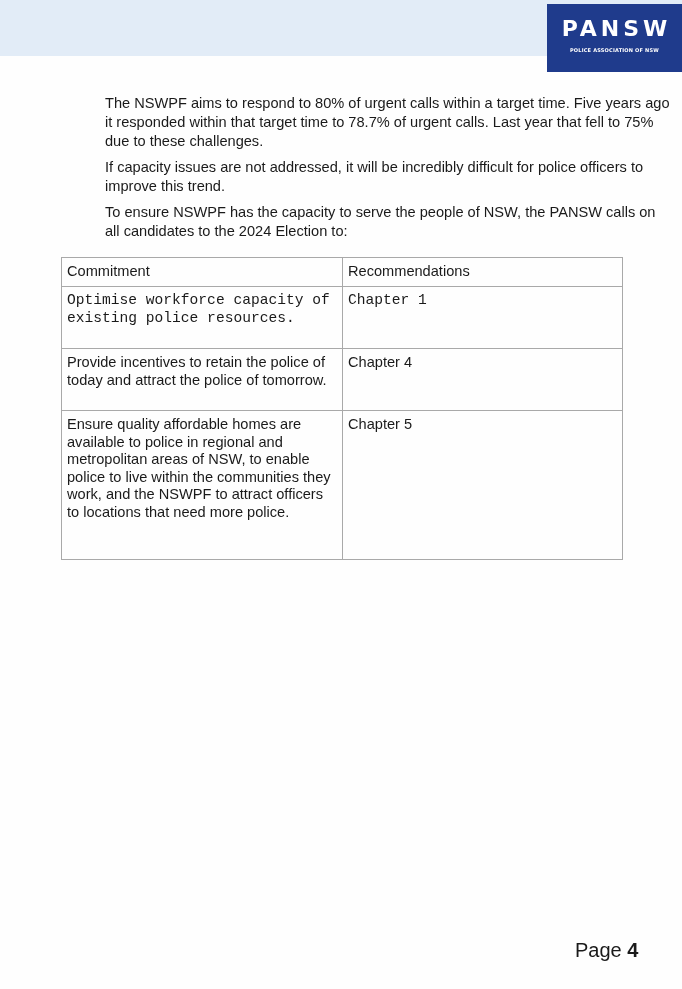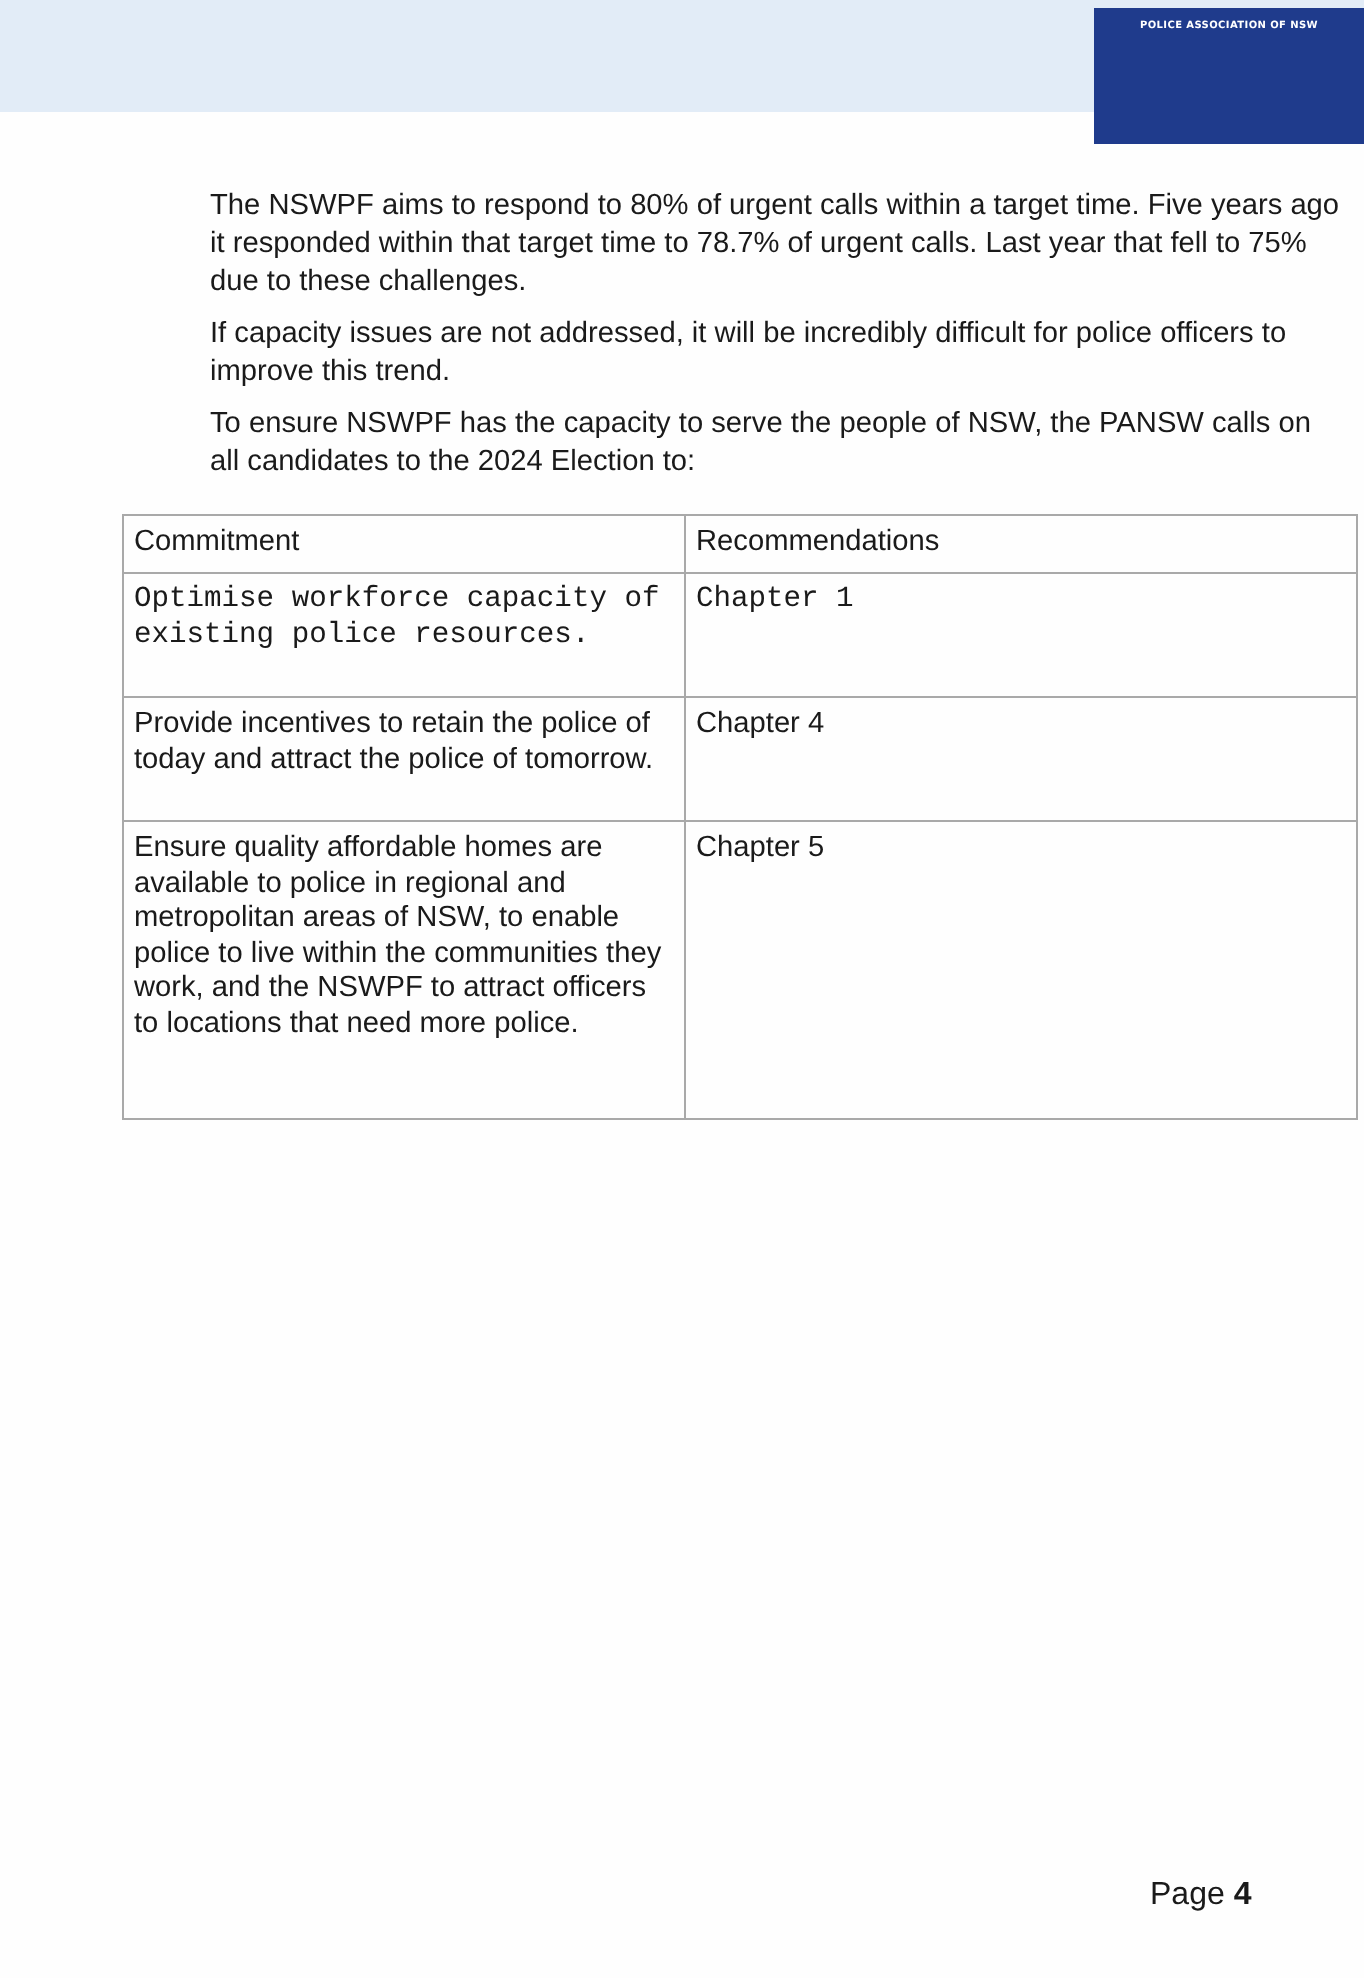--- a/index.html
+++ b/index.html
@@ -28,46 +28,47 @@
     display: block; margin-top: 6px;
     font-family: "DejaVu Sans", sans-serif; font-weight: bold;
     font-size: 5px; letter-spacing: 0.2px; line-height: 7px;
   }
   .content {
     position: absolute; left: 61px; top: 94px; width: 565px;
     font-size: 14.6px; line-height: 19px; margin-left: 44px;
   }
   .content p { margin: 0 0 7px 0; }
   table.commitments {
-    position: absolute; left: 61px; top: 257px; width: 618px;
+    position: absolute; left: 61px; top: 257px; width: 562px;
     border-collapse: collapse;
     font-size: 14.6px; line-height: 17.5px;
   }
   table.commitments td {
     border: 1.5px solid #a9a9a9; vertical-align: top;
     padding: 5px 5px 0 5px;
   }
   table.commitments td.col1 { width: 270px; }
   tr.h-head td { height: 23px; }
   tr.h-r1 td { height: 56px; font-family: Liberation Mono, monospace; }
   tr.h-r2 td { height: 39px; }
   tr.h-r3 td { height: 110px; }
   tr.h-r4 td { height: 56px; }
   tr.h-r5 td { height: 143px; }
   .page-num {
     position: absolute; left: 575px; top: 939px;
-    font-size: 16px;
+    font-size: 20px;
   }
   .page-num b { font-weight: bold; }
 </style>
 </head>
 <body>
 
 <div class="header-band"></div>
 <div class="logo">
+  <span class="logo-main">PANSW</span>
   <span class="logo-sub">POLICE ASSOCIATION OF NSW</span>
 </div>
 
 <div class="content">
   <p>The NSWPF aims to respond to 80% of urgent calls within a target time. Five years ago it responded within that target time to 78.7% of urgent calls. Last year that fell to 75% due to these challenges.</p>
   <p>If capacity issues are not addressed, it will be incredibly difficult for police officers to improve this trend.</p>
   <p>To ensure NSWPF has the capacity to serve the people of NSW, the PANSW calls on all candidates to the 2024 Election to:</p>
 </div>
 
 <table class="commitments">

